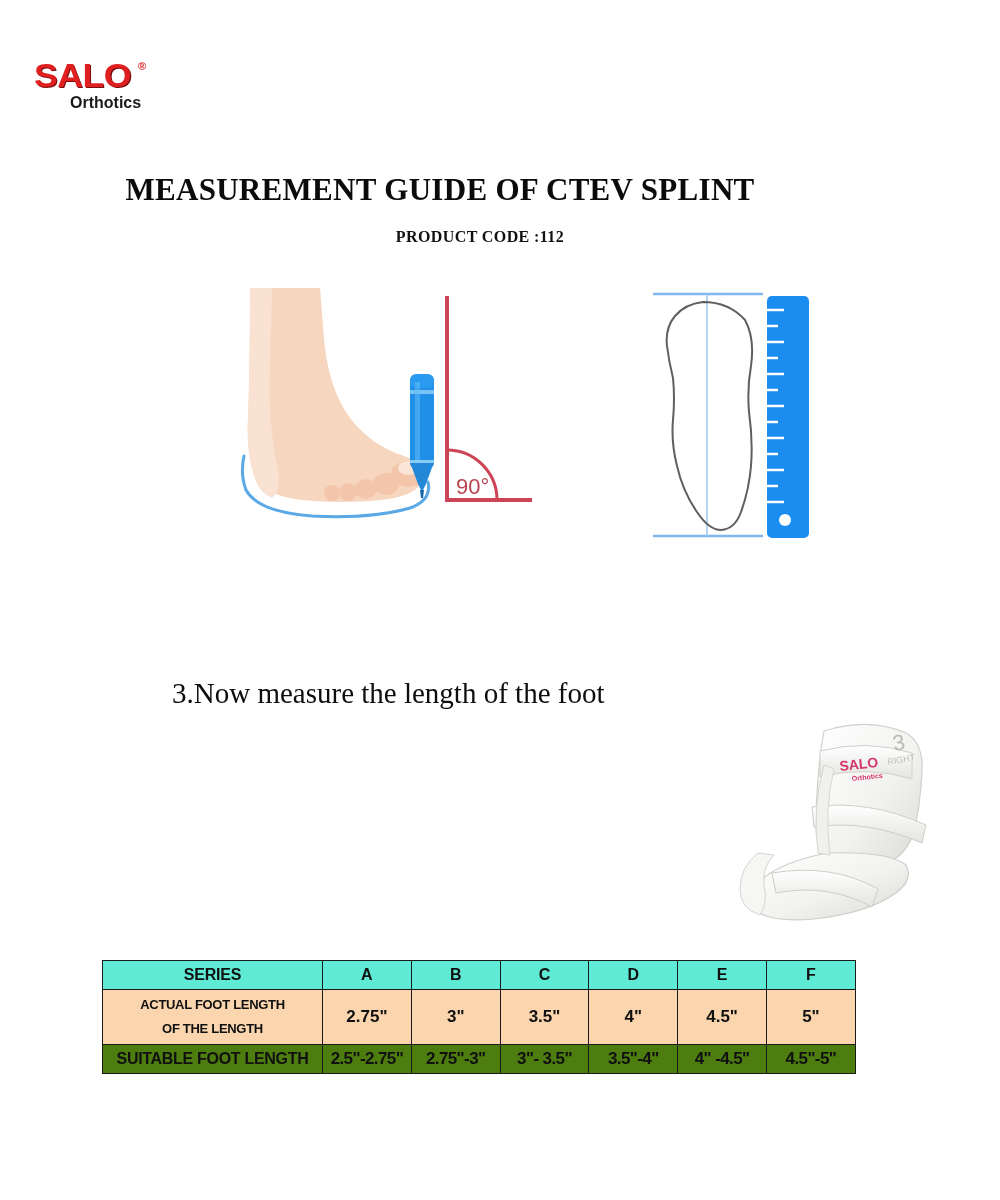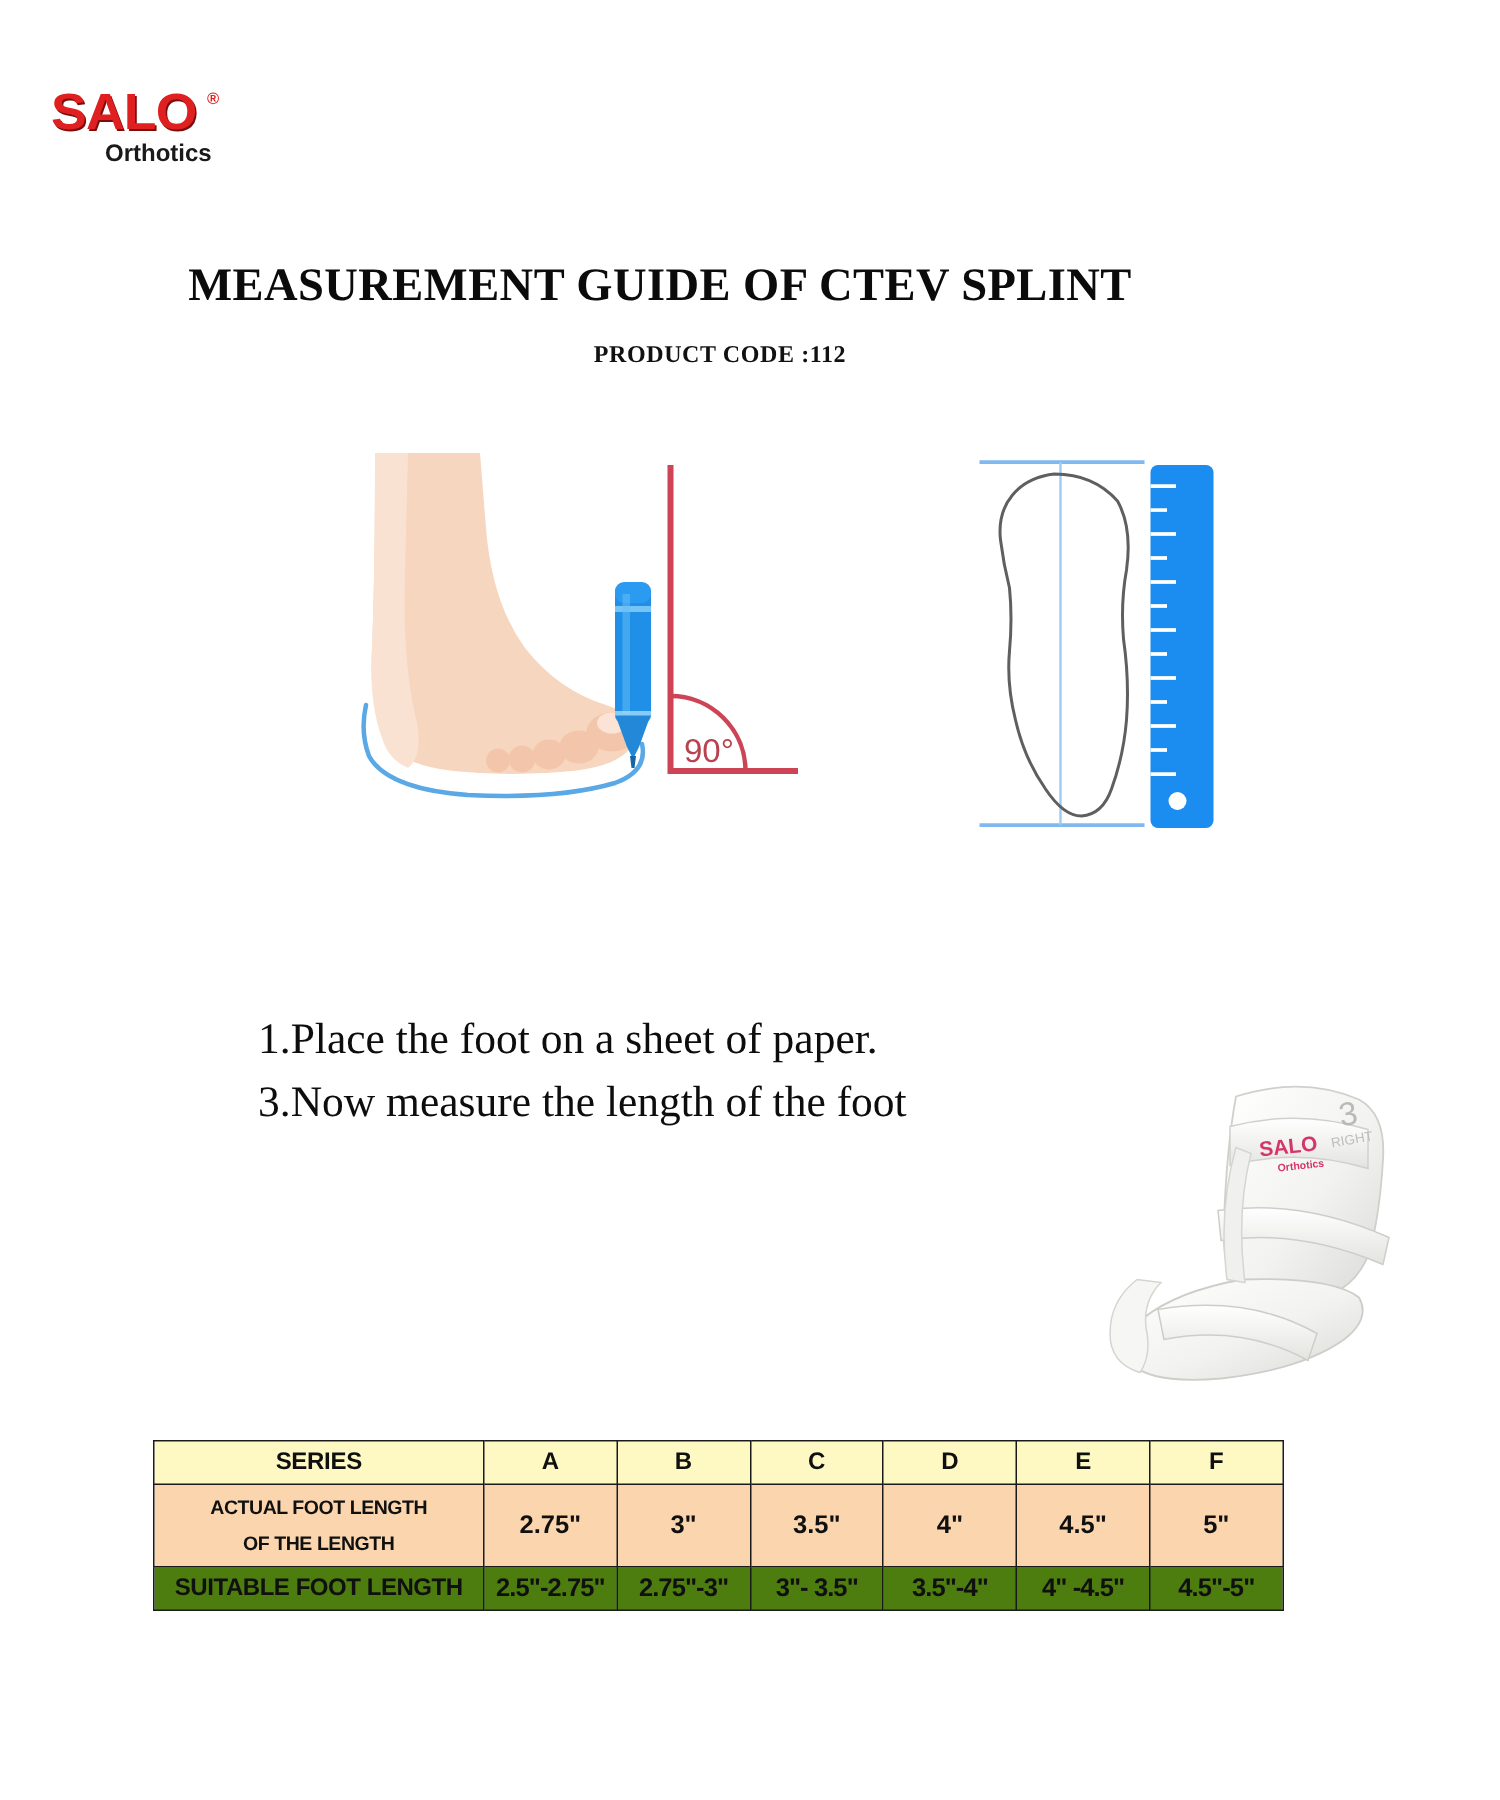--- a/index.html
+++ b/index.html
@@ -76,21 +76,21 @@
     font-size: 16px;
     font-weight: bold;
     color: #111;
     letter-spacing: 0.4px;
   }
 
   
   #illustration-row {
     position: absolute;
     left: 0;
-    top: 284px;
+    top: 270px;
     width: 1000px;
     height: 290px;
     text-align: right;
   }
   #foot-pen-illustration {
     position: absolute;
     left: 232px;
     top: 8px;
     width: 312px;
     height: 250px;
@@ -156,21 +156,21 @@
     font-size: 20px;
     font-weight: bold;
     letter-spacing: -0.2px;
     transform: scaleX(0.97);
     transform-origin: left center;
   }
   .row-title .blank-blue { background: #c5d9f1; }
   .row-title .blank-white { background: #ffffff; }
 
   .row-series td {
-    background: #fef9c3;
+    background: #5eead4;
     height: 28px;
     font-size: 16px;
   }
   .row-series .series-label {
     text-align: left;
     padding-left: 8px;
     font-size: 16px;
     letter-spacing: -0.2px;
   }
 
@@ -282,21 +282,20 @@
         <line x1="122" y1="190" x2="139" y2="190"></line>
         <line x1="122" y1="206" x2="133" y2="206"></line>
         <line x1="122" y1="222" x2="139" y2="222"></line>
       </g>
       <circle cx="140" cy="240" r="6" fill="#ffffff"></circle>
     </g>
   </svg>
 </div>
 
 <div id="instructions">
-  <div class="step">1.Place the foot on a sheet of paper.</div>
   <div class="step">3.Now measure the length of the foot</div>
 </div>
 
 <svg id="product-photo" viewBox="0 0 232 230">
   <defs>
     <linearGradient id="shellGrad" x1="0" y1="0" x2="1" y2="1">
       <stop offset="0%" stop-color="#ffffff"></stop>
       <stop offset="55%" stop-color="#f2f2f0"></stop>
       <stop offset="100%" stop-color="#d9d9d6"></stop>
     </linearGradient>

